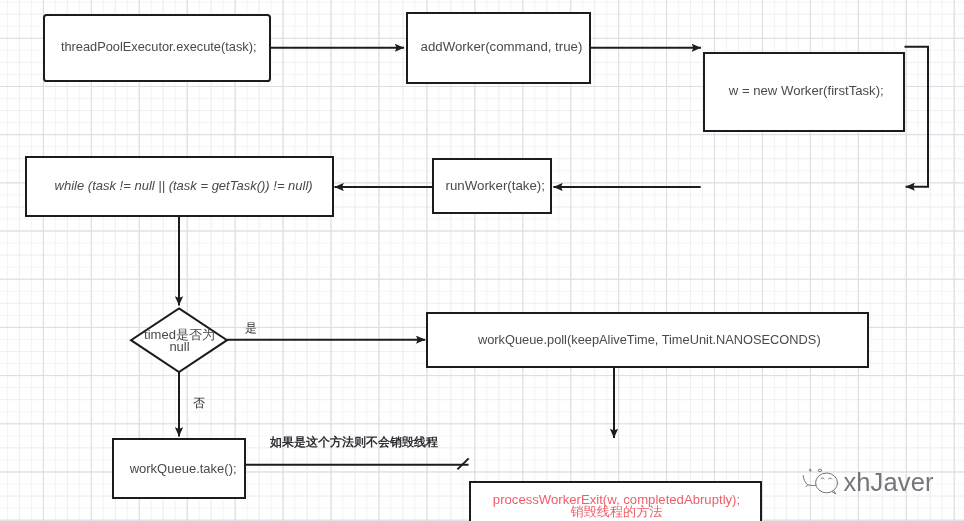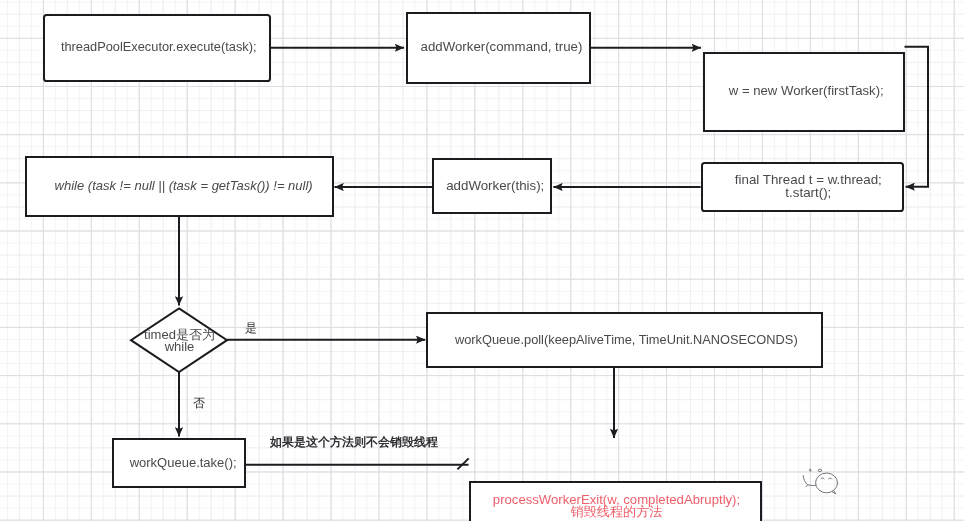--- a/index.html
+++ b/index.html
@@ -102,39 +102,35 @@
 
   <div class="node" style="left:703px; top:15.7px; width:201.5px; height:80px; padding-left:5px; font-size:13.15px;margin-top:36px;">
     <span>w = new Worker(firstTask);</span>
   </div>
 
   <div class="node" style="left:24.6px; top:156.3px; width:309.1px; height:60.8px; padding-left:9px;font-style:italic;">
     <span>while (task != null || (task = getTask()) != null)</span>
   </div>
 
   <div class="node" style="left:432px; top:158px; width:119.5px; height:55.5px; padding-left:7px; font-size:13.3px;">
-    <span>addWorker(this);</span>
+    <span>runWorker(take);</span>
   </div>
 
-  <div class="node" style="left:700.7px; top:161.7px; width:203.3px; height:50px; border-radius:3.6px; padding-left:12px; font-size:13.35px;">
-    <span>final Thread t = w.thread;
-t.start();</span>
-  </div>
 
   <svg class="layer" viewBox="0 0 964 521">
     <polygon points="179,308.4 227,340.2 179,372 131,340.2" fill="#ffffff" stroke="#1c1c20" stroke-width="2"></polygon>
   </svg>
   <div class="diamond-label" style="left:119.5px; top:329px; width:120px;">timed是否为
-while</div>
+null</div>
 
-  <div class="node" style="left:425.8px; top:312px; width:397px; height:55.5px; padding-left:4px; font-size:12.82px;">
+  <div class="node" style="left:425.8px; top:312px; width:443px; height:55.5px; padding-left:4px; font-size:12.82px;">
     <span>workQueue.poll(keepAliveTime, TimeUnit.NANOSECONDS)</span>
   </div>
 
-  <div class="node" style="left:112.4px; top:438.3px; width:133.5px; height:50px; padding-left:8px;">
+  <div class="node" style="left:112.4px; top:438.3px; width:133.5px; height:61px; padding-left:8px;">
     <span>workQueue.take();</span>
   </div>
 
   <div class="node red" style="left:468.5px; top:439.5px; width:293px; height:46.5px; padding-top:5px; padding-left:3px; font-size:13.15px;margin-top:41px;">
     <span>processWorkerExit(w, completedAbruptly);
 销毁线程的方法</span>
   </div>
 
   <div class="edge-label" style="left:245px; top:320px;">是</div>
   <div class="edge-label" style="left:193px; top:395px;">否</div>
@@ -146,15 +142,16 @@
         <path d="M2.2,13.6 C2.6,17.2 4.0,20.4 6.3,22.6 C8.3,23.4 11.4,23.6 14.6,23.4"></path>
         <path d="M6.6,22.9 L5.0,24.7"></path>
         <path d="M9.4,7.2 L10.2,8.4 L9.4,9.5 L8.7,8.4 Z"></path>
         <ellipse cx="18.9" cy="8.4" rx="1.7" ry="1.3"></ellipse>
         <ellipse cx="25.6" cy="20.9" rx="11.0" ry="9.9"></ellipse>
         <path d="M31.3,29.8 L34.9,32.0 L32.9,28.9"></path>
         <path d="M20.0,16.8 C20.9,15.6 22.4,15.7 23.3,17.0"></path>
         <path d="M27.5,16.9 C28.4,15.7 29.9,15.8 30.8,17.1"></path>
       </g>
     </svg>
+    <span class="logo-text">xhJaver</span>
   </div>
 
 </div>
 
 </body></html>

